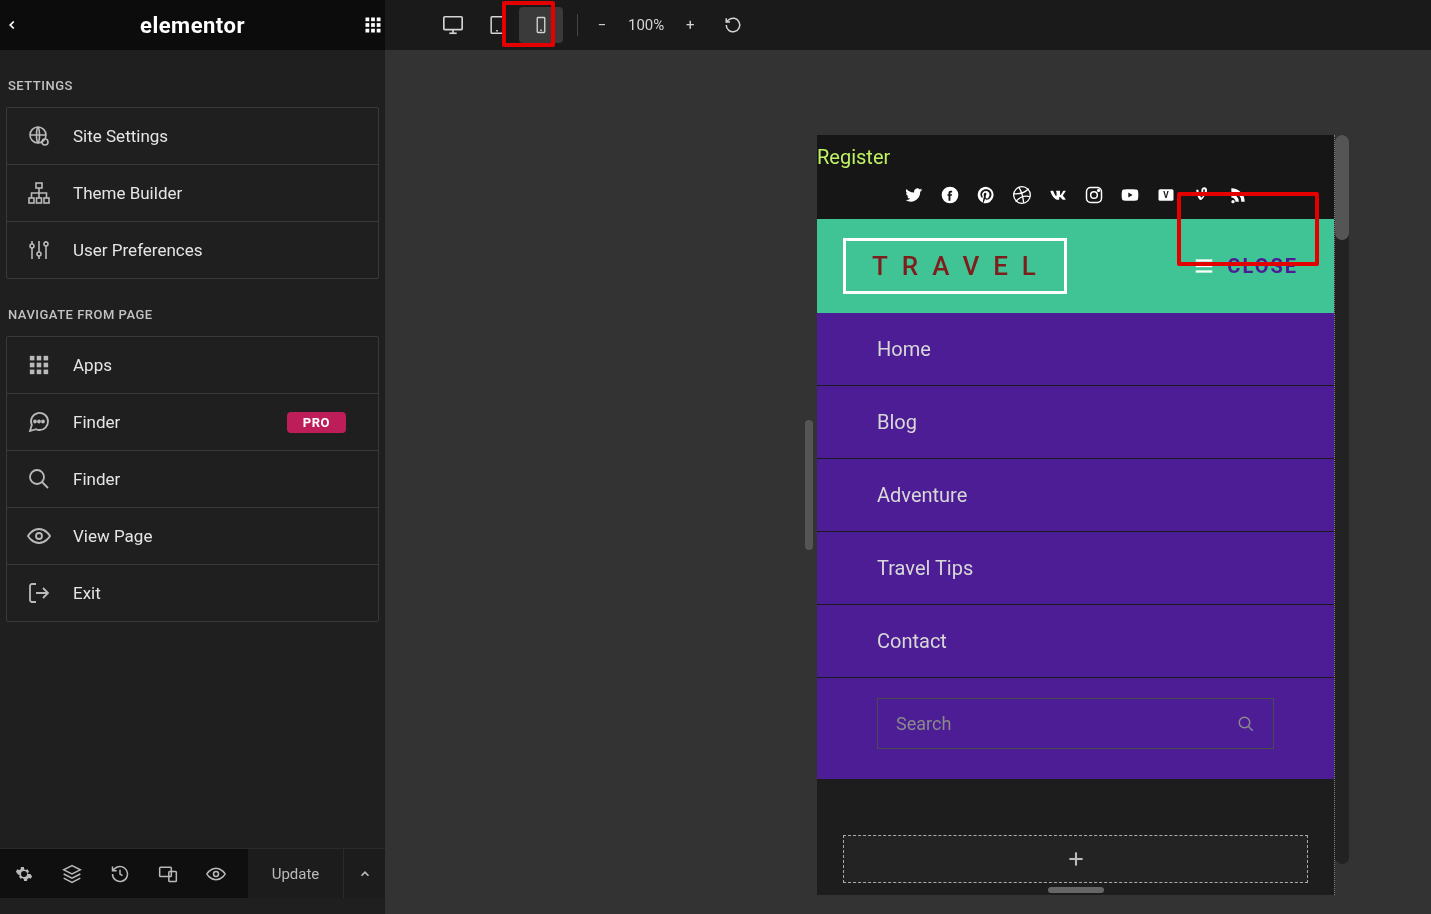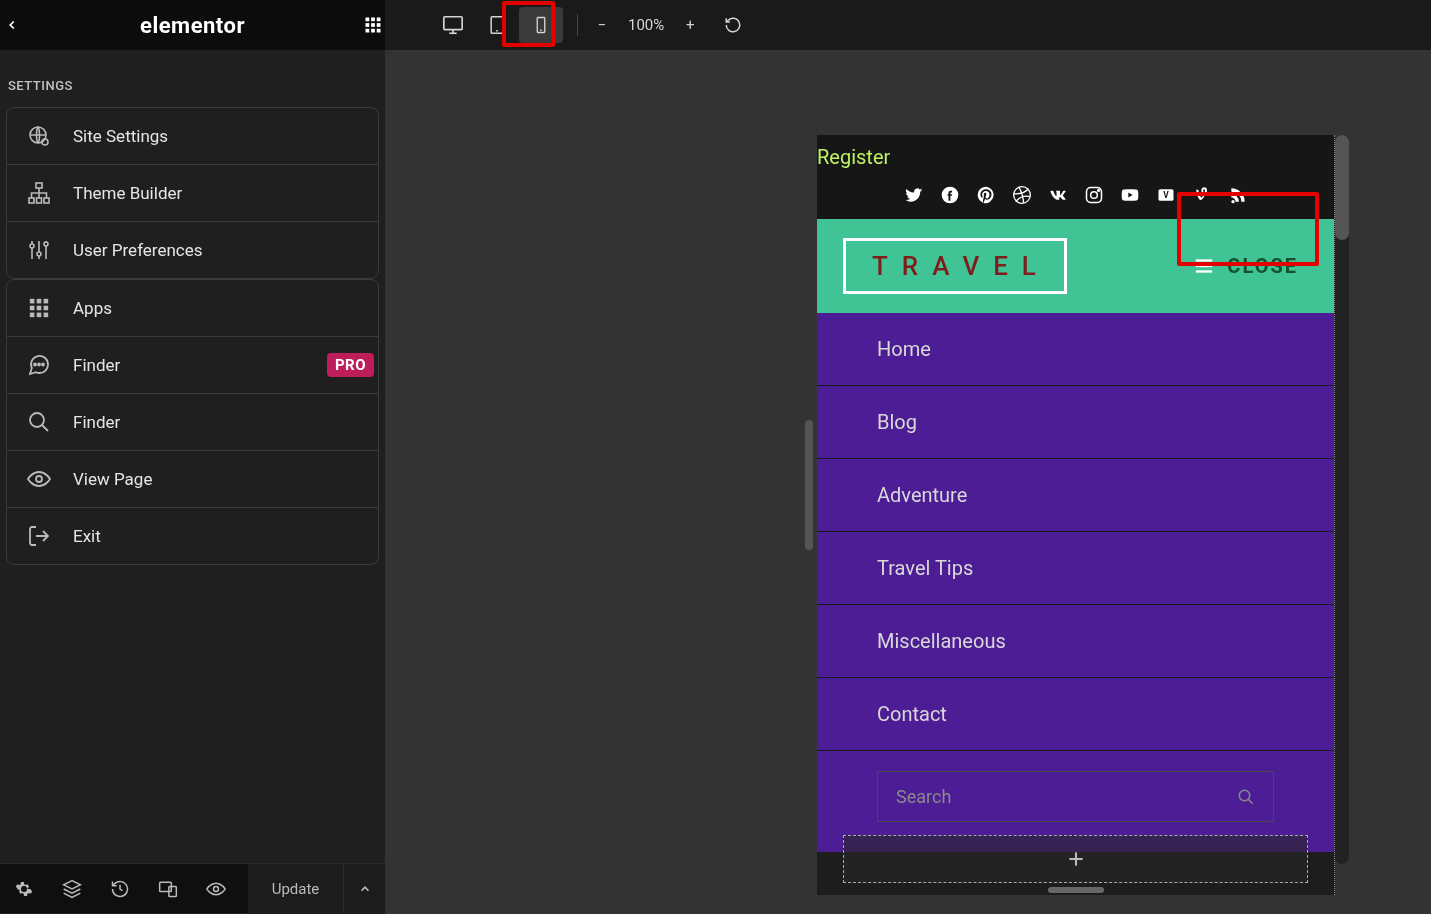--- a/index.html
+++ b/index.html
@@ -6,31 +6,31 @@
 body { width:1431px; height:914px; background:#1a1a1a; overflow:hidden; position:relative; }
 
 
 .sidebar { position:absolute; top:0; left:0; width:385px; height:914px; background:#1f1f1f; display:flex; flex-direction:column; }
 .sidebar-header { height:50px; background:#0c0c0c; display:flex; align-items:center; padding:0 0; color:#fff; }
 .back-btn { width:24px; height:24px; display:flex; align-items:center; justify-content:center; cursor:pointer;}
 .logo { flex:1; text-align:center; font-weight:700; font-size:22px; letter-spacing:.5px; }
 .app-grid { width:24px; height:24px; display:flex; align-items:center; justify-content:center; cursor:pointer;}
 
 .section-title { color:#c2c2c2; font-size:13px; font-weight:500; letter-spacing:.5px; padding:28px 8px 14px; }
-.menu-box { border:1px solid #3a3a3a; border-radius:8px; margin:0 6px; overflow:hidden; }
+.menu-box { border:1px solid #3a3a3a; border-radius:2px; margin:0 6px; overflow:hidden; }
 .menu-item { display:flex; align-items:center; gap:22px; padding:16px 20px; color:#e5e5e5; font-size:17px; cursor:pointer; border-top:1px solid #3a3a3a; position:relative;}
 .menu-item:first-child { border-top:none; }
 .menu-item .icon { width:24px; height:24px; display:flex; align-items:center; justify-content:center; color:#bababa; }
-.pro-badge { position:absolute; right:4px; background:#bd1e59; color:#fff; font-size:15px; font-weight:700; padding:3px 8px; border-radius:4px; letter-spacing:.5px;}
+.pro-badge { position:absolute; right:32px; background:#bd1e59; color:#fff; font-size:13px; font-weight:700; padding:3px 16px; border-radius:4px; letter-spacing:.5px;}
 
 
 .collapse-handle { position:absolute; top:410px; left:385px; width:22px; height:48px; background:#0c0c0c; display:flex; align-items:center; justify-content:center; color:#fff; cursor:pointer;}
 
 
-.sidebar-footer { position:absolute; bottom:1px; left:0; width:385px; height:50px; background:#1c1c1c; display:flex; align-items:center; border-top:1px solid #2a2a2a;}
+.sidebar-footer { position:absolute; bottom:16px; left:0; width:385px; height:50px; background:#1c1c1c; display:flex; align-items:center; border-top:1px solid #2a2a2a;}
 .footer-left { display:flex; align-items:center; gap:28px; padding-left:14px; background:#0f0f0f; height:100%; width:248px;}
 .footer-icon { width:20px; height:20px; color:#bababa; cursor:pointer; display:flex; align-items:center; justify-content:center;}
 .update-btn { flex:1; text-align:center; color:#bababa; font-size:15px; cursor:pointer;}
 .expand-toggle { width:42px; height:100%; display:flex; align-items:center; justify-content:center; color:#bababa; border-left:1px solid #2a2a2a; cursor:pointer;}
 
 
 .topbar { position:absolute; top:0; left:385px; right:0; height:50px; background:#1a1a1a; display:flex; align-items:center; padding-left:30px; gap:0; }
 .device-btn { width:44px; height:36px; display:flex; align-items:center; justify-content:center; color:#d4d4d4; cursor:pointer; border-radius:4px; position:relative;}
 .device-btn.active { background:#3a3a3a; }
 .highlight-box { position:absolute; border:4px solid #e50000; border-radius:2px; pointer-events:none; }
@@ -44,21 +44,21 @@
 .preview-scrollthumb { position:absolute; top:0; width:100%; height:105px; background:#555; border-radius:7px;}
 .canvas-scrolltrack { position:absolute; top:370px; left:420px; width:8px; height:130px; background:#555; border-radius:4px;}
 
 .mobile-frame { position:absolute; top:85px; right:96px; width:518px; height:760px; background:#1d1d1d; border-right:1px dotted #888; overflow:hidden;}
 .mobile-top { background:#161616; color:#bef264; padding:10px 0 8px; font-size:20px;}
 .social-row { display:flex; justify-content:center; gap:16px; padding:8px 0 14px; background:#161616;}
 .social-row .s { width:20px; height:20px; color:#fff; }
 
 .travel-bar { background:#40c496; height:94px; display:flex; align-items:center; justify-content:space-between; padding:0 26px;}
 .travel-logo { border:3px solid #fff; color:#7f1d1d; font-size:26px; font-weight:500; letter-spacing:14px; padding:10px 14px 10px 26px;}
-.close-btn { display:flex; align-items:center; gap:12px; color:#14532d; font-weight:700; font-size:20px; letter-spacing:2px; cursor:pointer; padding:18px 10px;}
+.close-btn { display:flex; align-items:center; gap:12px; color:#4c1d95; font-weight:700; font-size:20px; letter-spacing:2px; cursor:pointer; padding:18px 10px;}
 
 .mob-nav { background:#4c1d95; }
 .mob-nav-item { color:#d8d8d8; font-size:20px; padding:24px 60px; border-bottom:1px solid #1a1a1a; cursor:pointer;}
 .search-wrap { padding:20px 60px 30px; border-bottom:none;}
 .search-box { width:100%; display:flex; align-items:center; justify-content:space-between; border:1px solid #4a4a4a; padding:14px 18px; color:#8a8a8a; font-size:18px;}
 .search-box .sicon{ color:#8a8a8a;}
 
 .add-section { position:absolute; bottom:12px; left:26px; right:26px; height:48px; border:1px dashed #aaa; display:flex; align-items:center; justify-content:center; color:#999; font-size:24px; background:rgba(40,40,40,.6); cursor:pointer;}
 .resize-handle{position:absolute; bottom:2px; left:50%; transform:translateX(-50%); width:56px; height:6px; background:#666; border-radius:3px;}
 
@@ -120,20 +120,21 @@
             <path d="M5 3v18M12 3v18M19 3v18"></path>
             <circle cx="5" cy="8" r="2" fill="#1f1f1f"></circle>
             <circle cx="12" cy="16" r="2" fill="#1f1f1f"></circle>
             <circle cx="19" cy="6" r="2" fill="#1f1f1f"></circle>
           </svg>
         </span>
       <span>User Preferences</span>
     </div>
   </div>
 
+  <div class="section-title">NAVIGATE FROM PAGE</div>
   <div class="menu-box">
     <div class="menu-item">
       <span class="icon">
           <svg width="22" height="22" viewBox="0 0 24 24" fill="currentColor">
             <rect x="2" y="2" width="5" height="5"></rect>
             <rect x="9.5" y="2" width="5" height="5"></rect>
             <rect x="17" y="2" width="5" height="5"></rect>
             <rect x="2" y="9.5" width="5" height="5"></rect>
             <rect x="9.5" y="9.5" width="5" height="5"></rect>
             <rect x="17" y="9.5" width="5" height="5"></rect>
@@ -344,21 +345,20 @@
           </svg>
         <span>CLOSE</span>
       </div>
     </div>
 
     <div class="mob-nav">
       <div class="mob-nav-item">Home</div>
       <div class="mob-nav-item">Blog</div>
       <div class="mob-nav-item">Adventure</div>
       <div class="mob-nav-item">Travel Tips</div>
-      <div class="mob-nav-item">Miscellaneous</div>
       <div class="mob-nav-item">Contact</div>
       <div class="search-wrap">
         <div class="search-box">
           <span>Search</span>
           <span class="sicon">
               <svg width="18" height="18" viewBox="0 0 24 24" fill="none" stroke="currentColor" stroke-width="2">
                 <circle cx="10" cy="10" r="7"></circle>
                 <line x1="21" y1="21" x2="15" y2="15"></line>
               </svg>
             </span>

